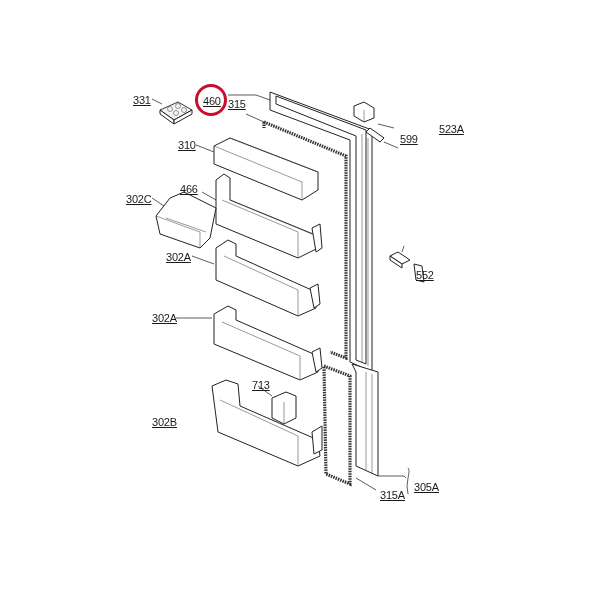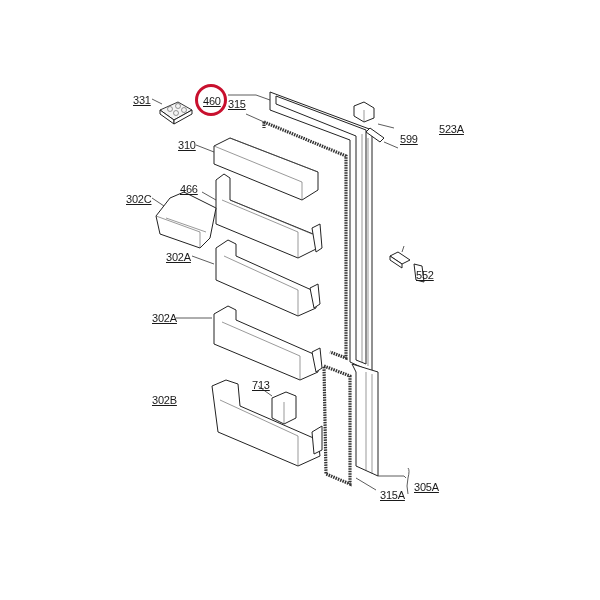--- a/index.html
+++ b/index.html
@@ -135,19 +135,19 @@
 <div class="hl-circle"></div>
 
 <span class="lbl" style="left:133px;top:95px;">331</span>
 <span class="lbl" style="left:203px;top:96px;">460</span>
 <span class="lbl" style="left:228px;top:99px;">315</span>
 <span class="lbl" style="left:178px;top:140px;text-align:right;">310</span>
 <span class="lbl" style="left:180px;top:184px;">466</span>
 <span class="lbl" style="left:126px;top:194px;">302C</span>
 <span class="lbl" style="left:166px;top:252px;">302A</span>
 <span class="lbl" style="left:152px;top:313px;">302A</span>
-<span class="lbl" style="left:152px;top:395px;">302B</span>
+<span class="lbl" style="left:152px;top:417px;">302B</span>
 <span class="lbl" style="left:252px;top:380px;">713</span>
 <span class="lbl" style="left:398px;top:124px;padding-left:41px;">523A</span>
 <span class="lbl" style="left:400px;top:134px;">599</span>
 <span class="lbl" style="left:416px;top:244px;margin-top:26px;">552</span>
 <span class="lbl" style="left:414px;top:482px;">305A</span>
 <span class="lbl" style="left:380px;top:490px;">315A</span>
 
 </body></html>

